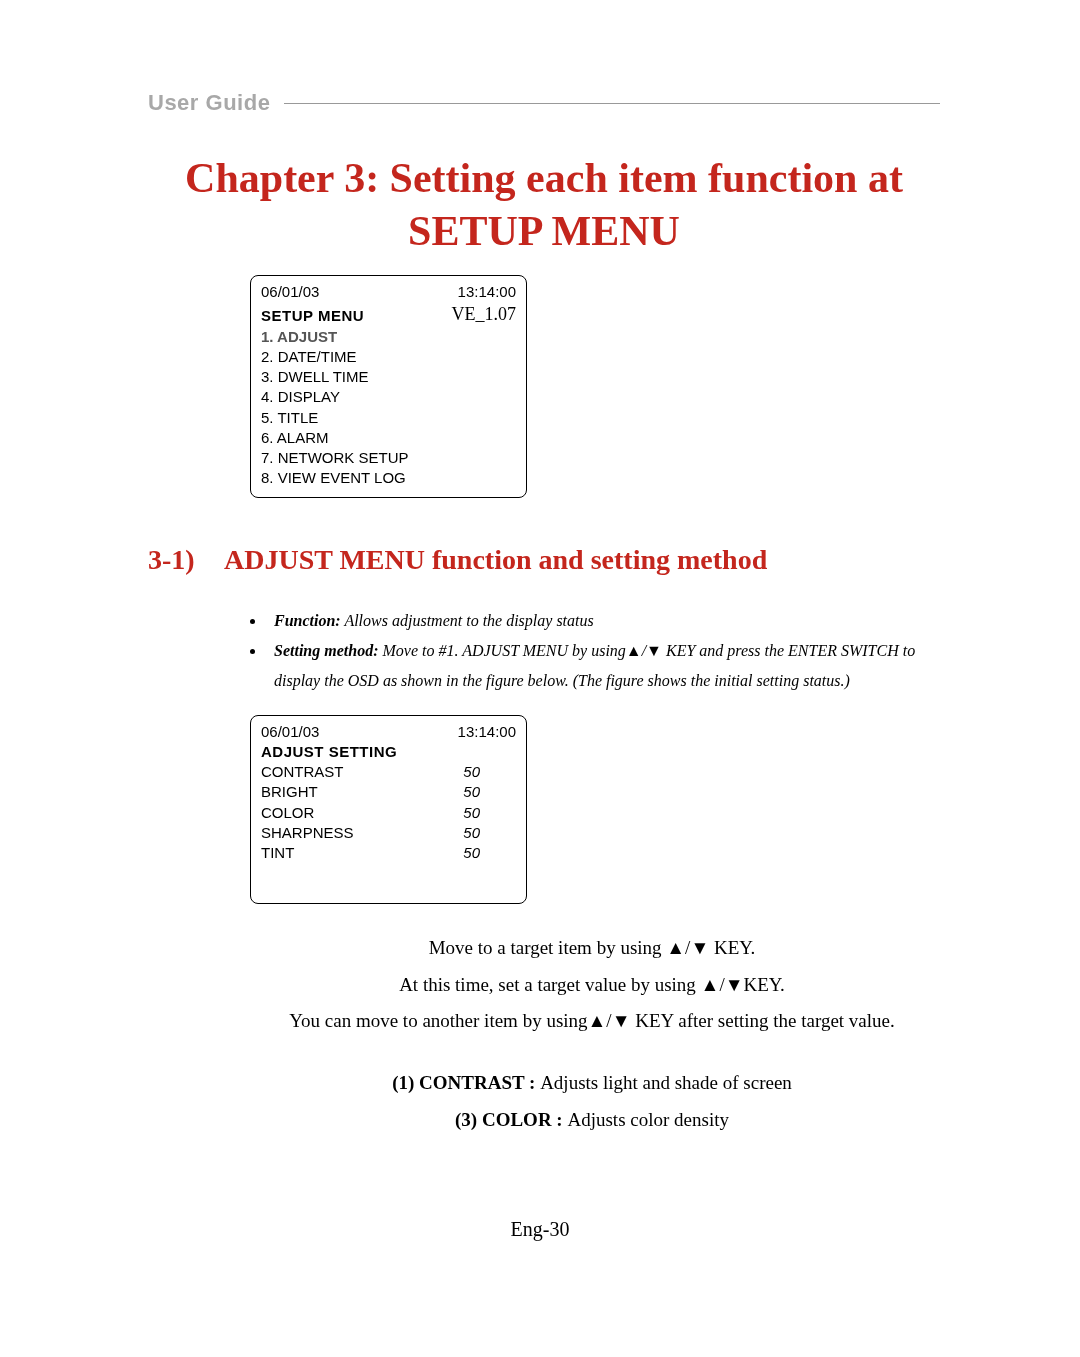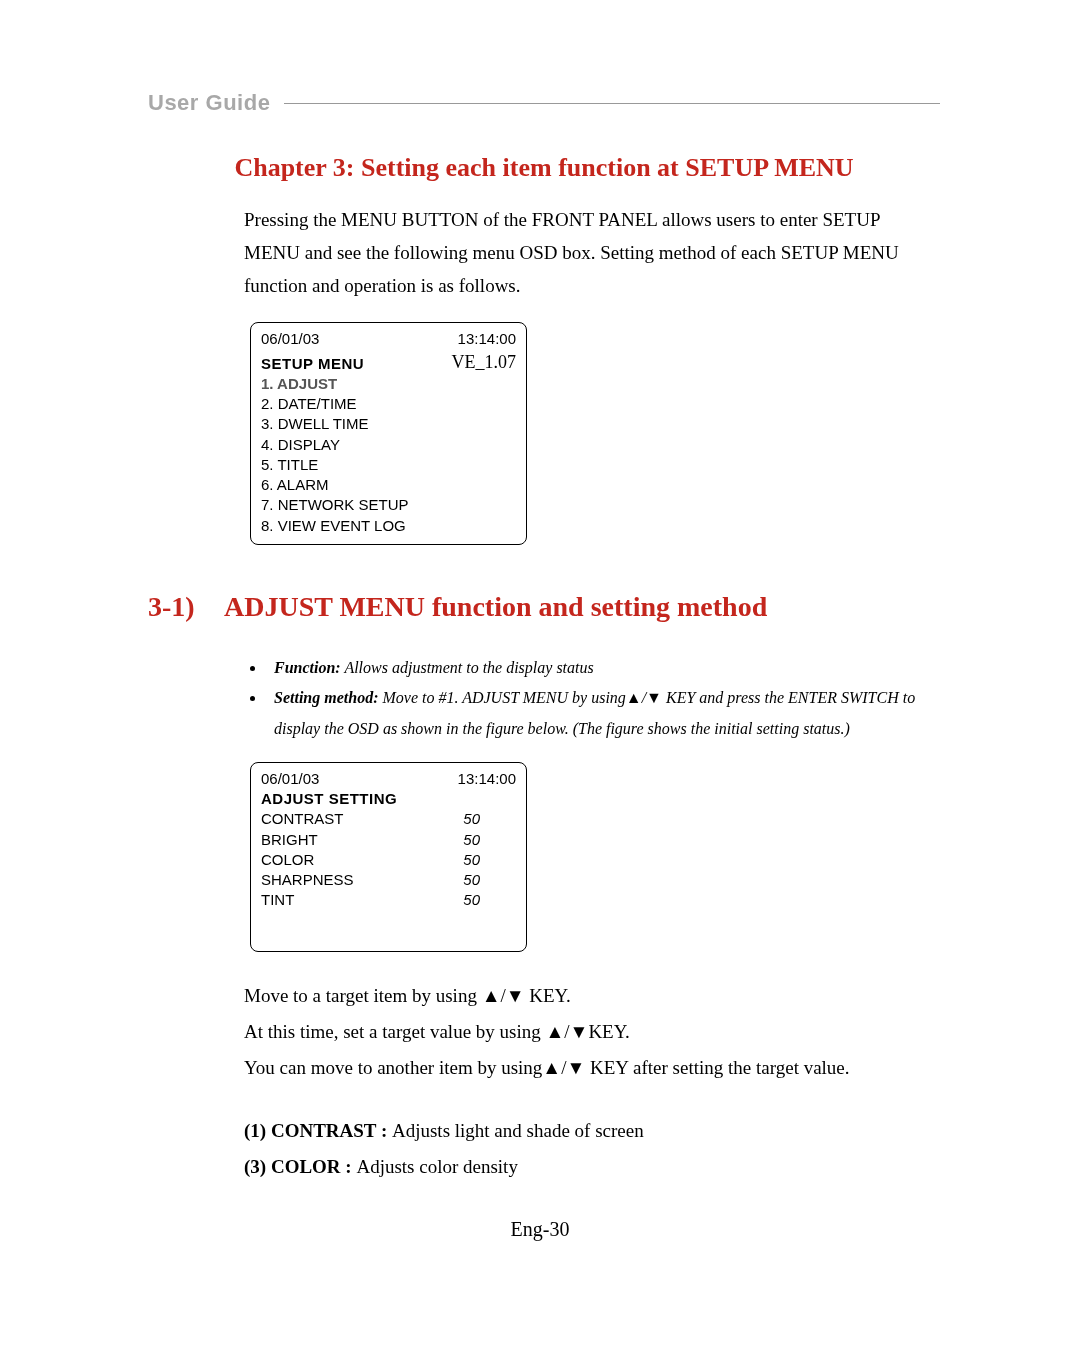--- a/index.html
+++ b/index.html
@@ -32,21 +32,21 @@
        1px  1px 0 #fff;
     letter-spacing: 0.5px;
     margin-right: 14px;
   }
   .header-rule {
     flex: 1;
     height: 0;
     border-top: 1.5px solid #999;
   }
   .chapter-title {
-    font-size: 26px;
+    font-size: 42px;
     font-weight: bold;
     color: #c4261d;
     line-height: 1.25;
     margin: 0 0 18px 0;
     text-align: center;
   }
   .body-indent {
     margin-left: 96px;
   }
   .intro {
@@ -109,20 +109,21 @@
   .bullets li {
     font-size: 16px;
     line-height: 1.9;
     padding-left: 8px;
     font-style: italic;
   }
   .para {
     font-size: 19px;
     line-height: 1.7;
     margin: 0 0 4px 0;
+    text-align: center;
   }
   .instr-block { margin-top: 28px; }
   .defs-block { margin-top: 30px; }
   .pagenum {
     position: absolute;
     bottom: 116px;
     left: 0;
     width: 100%;
     text-align: center;
     font-size: 20px;
@@ -135,21 +136,20 @@
 
   <div class="header-row">
     <span class="ug-label">User Guide</span>
     <span class="header-rule"></span>
   </div>
 
   <h1 class="chapter-title">Chapter 3:  Setting each item function at SETUP MENU</h1>
 
   <div class="body-indent">
 
-    <p class="intro">Pressing the MENU BUTTON of the FRONT PANEL allows users to enter SETUP MENU and see the following menu OSD box. Setting method of each SETUP MENU function and operation is as follows.</p>
 
     <div class="osd-box">
       <div class="osd-top">
         <span>06/01/03</span>
         <span>13:14:00</span>
       </div>
       <div class="osd-header-row">
         <span class="osd-header">SETUP       MENU</span>
         <span class="ver">VE_1.07</span>
       </div>

